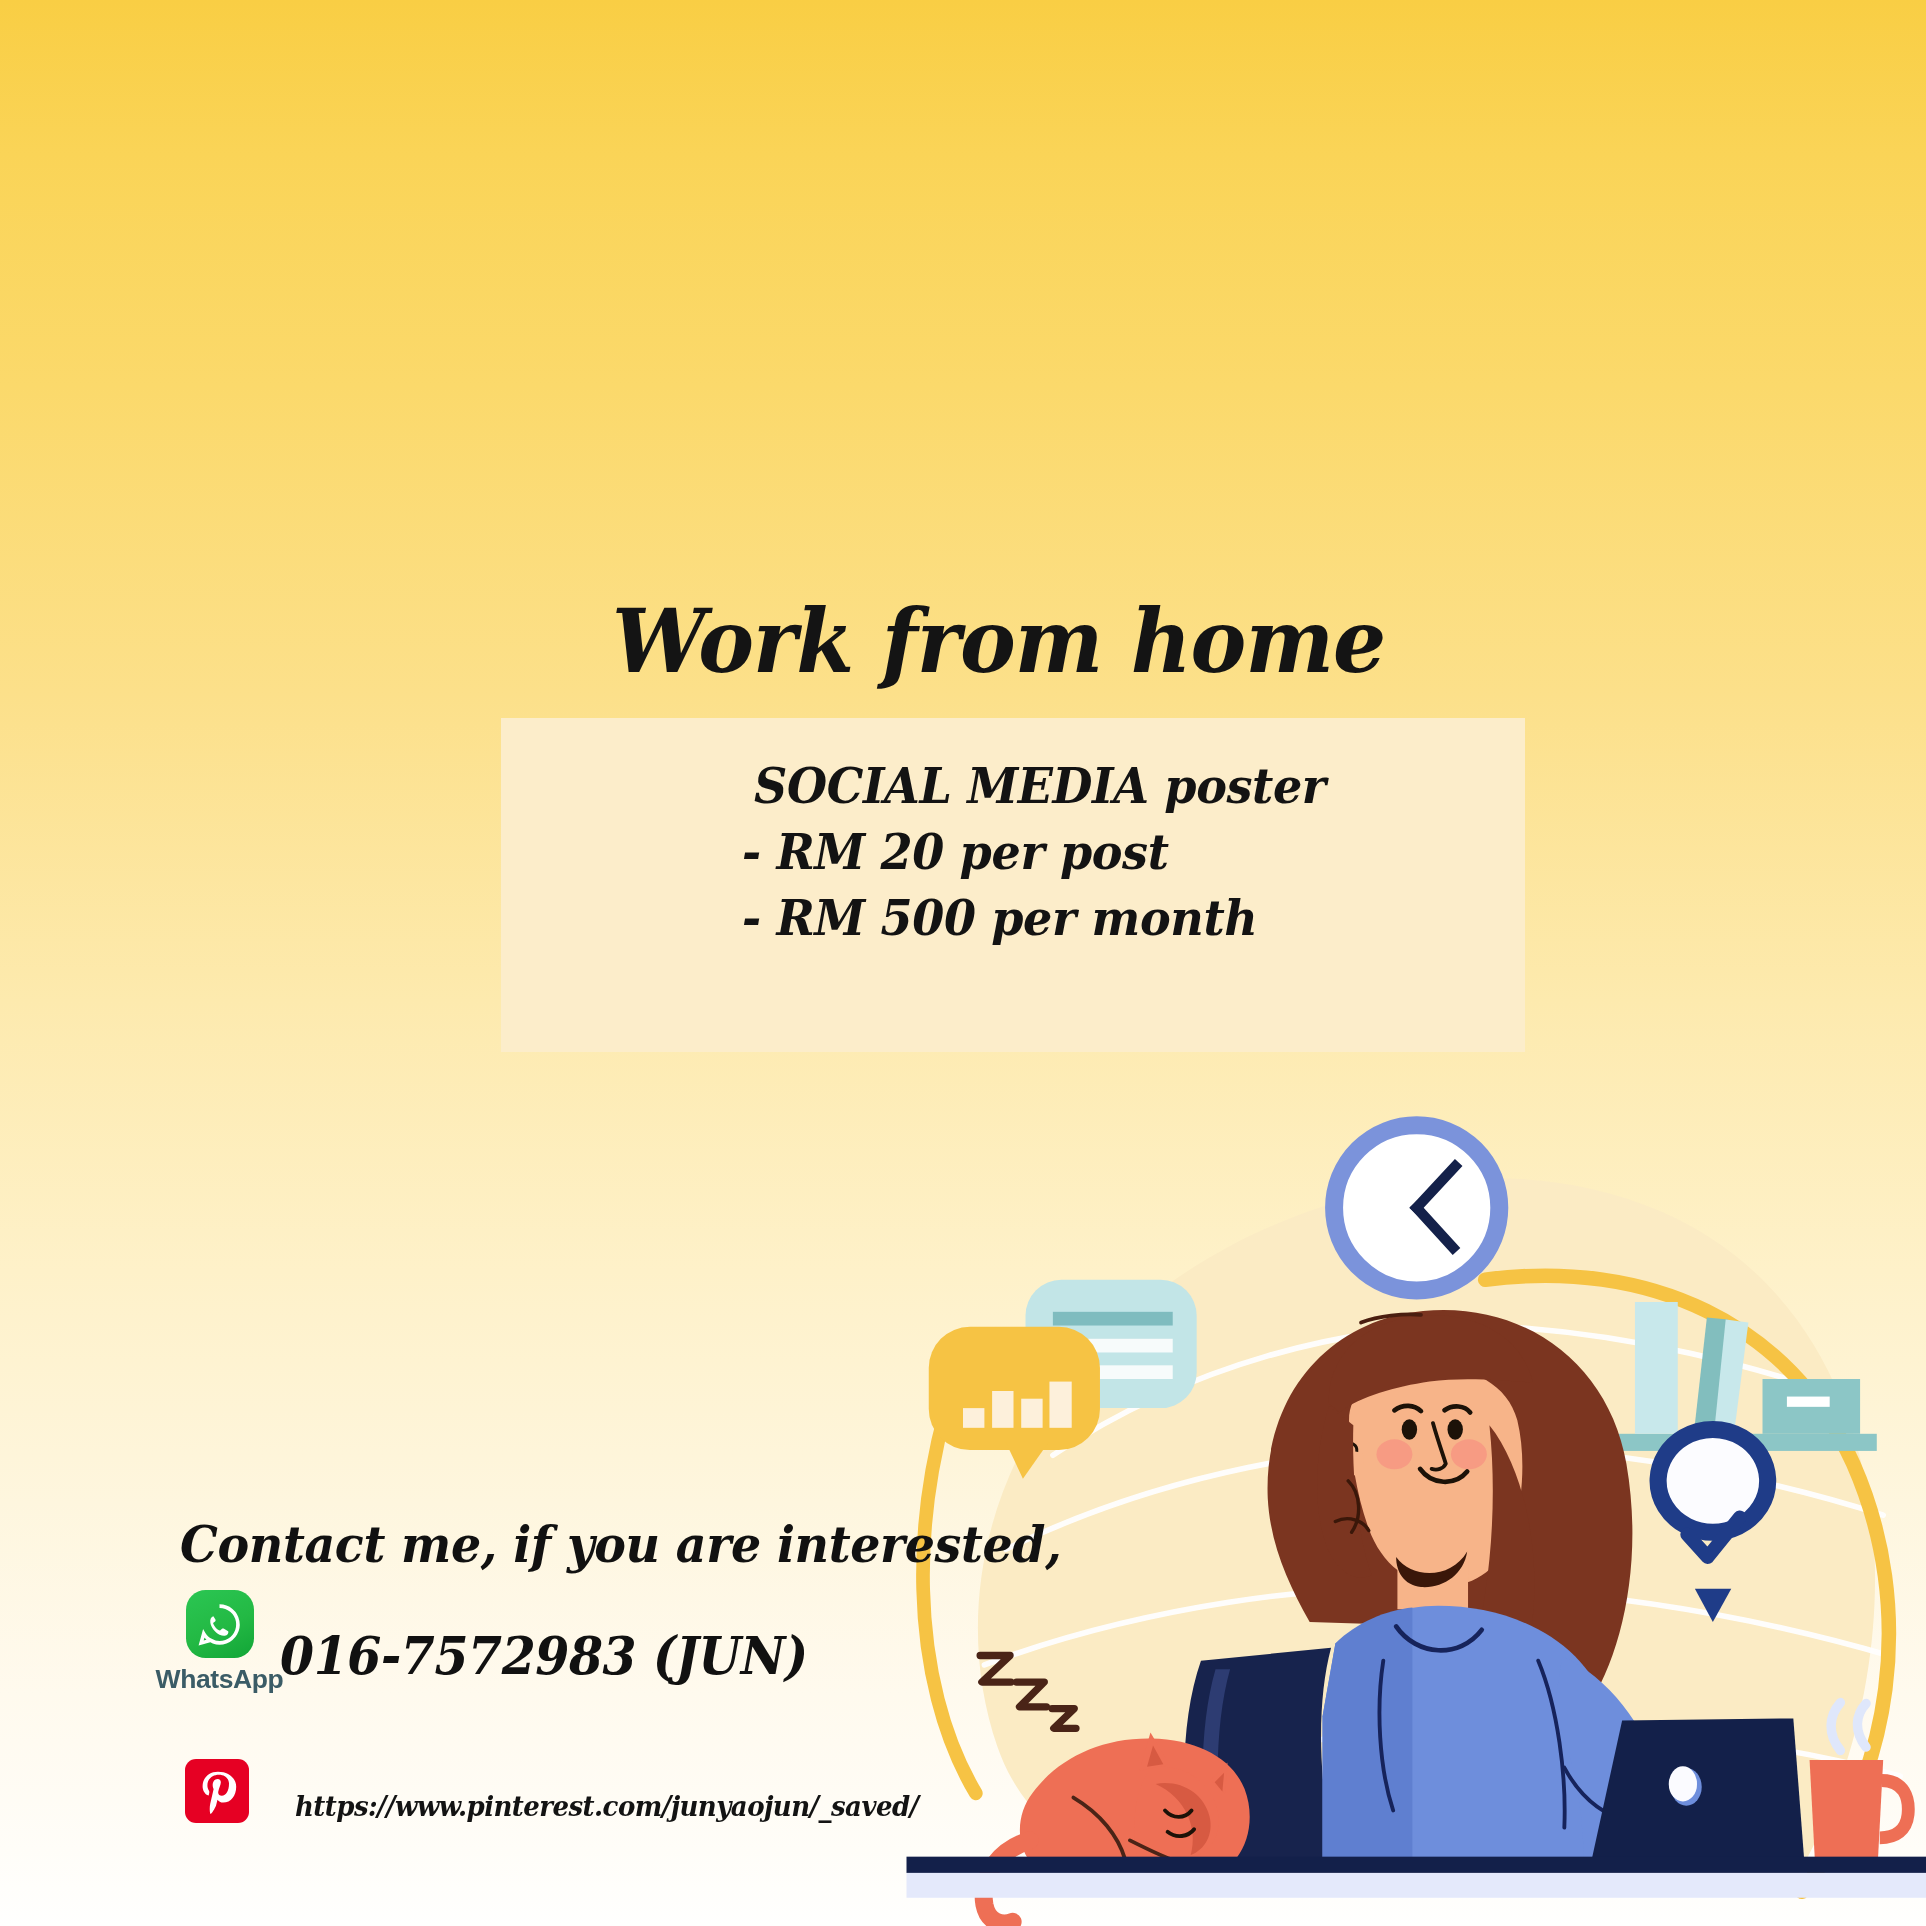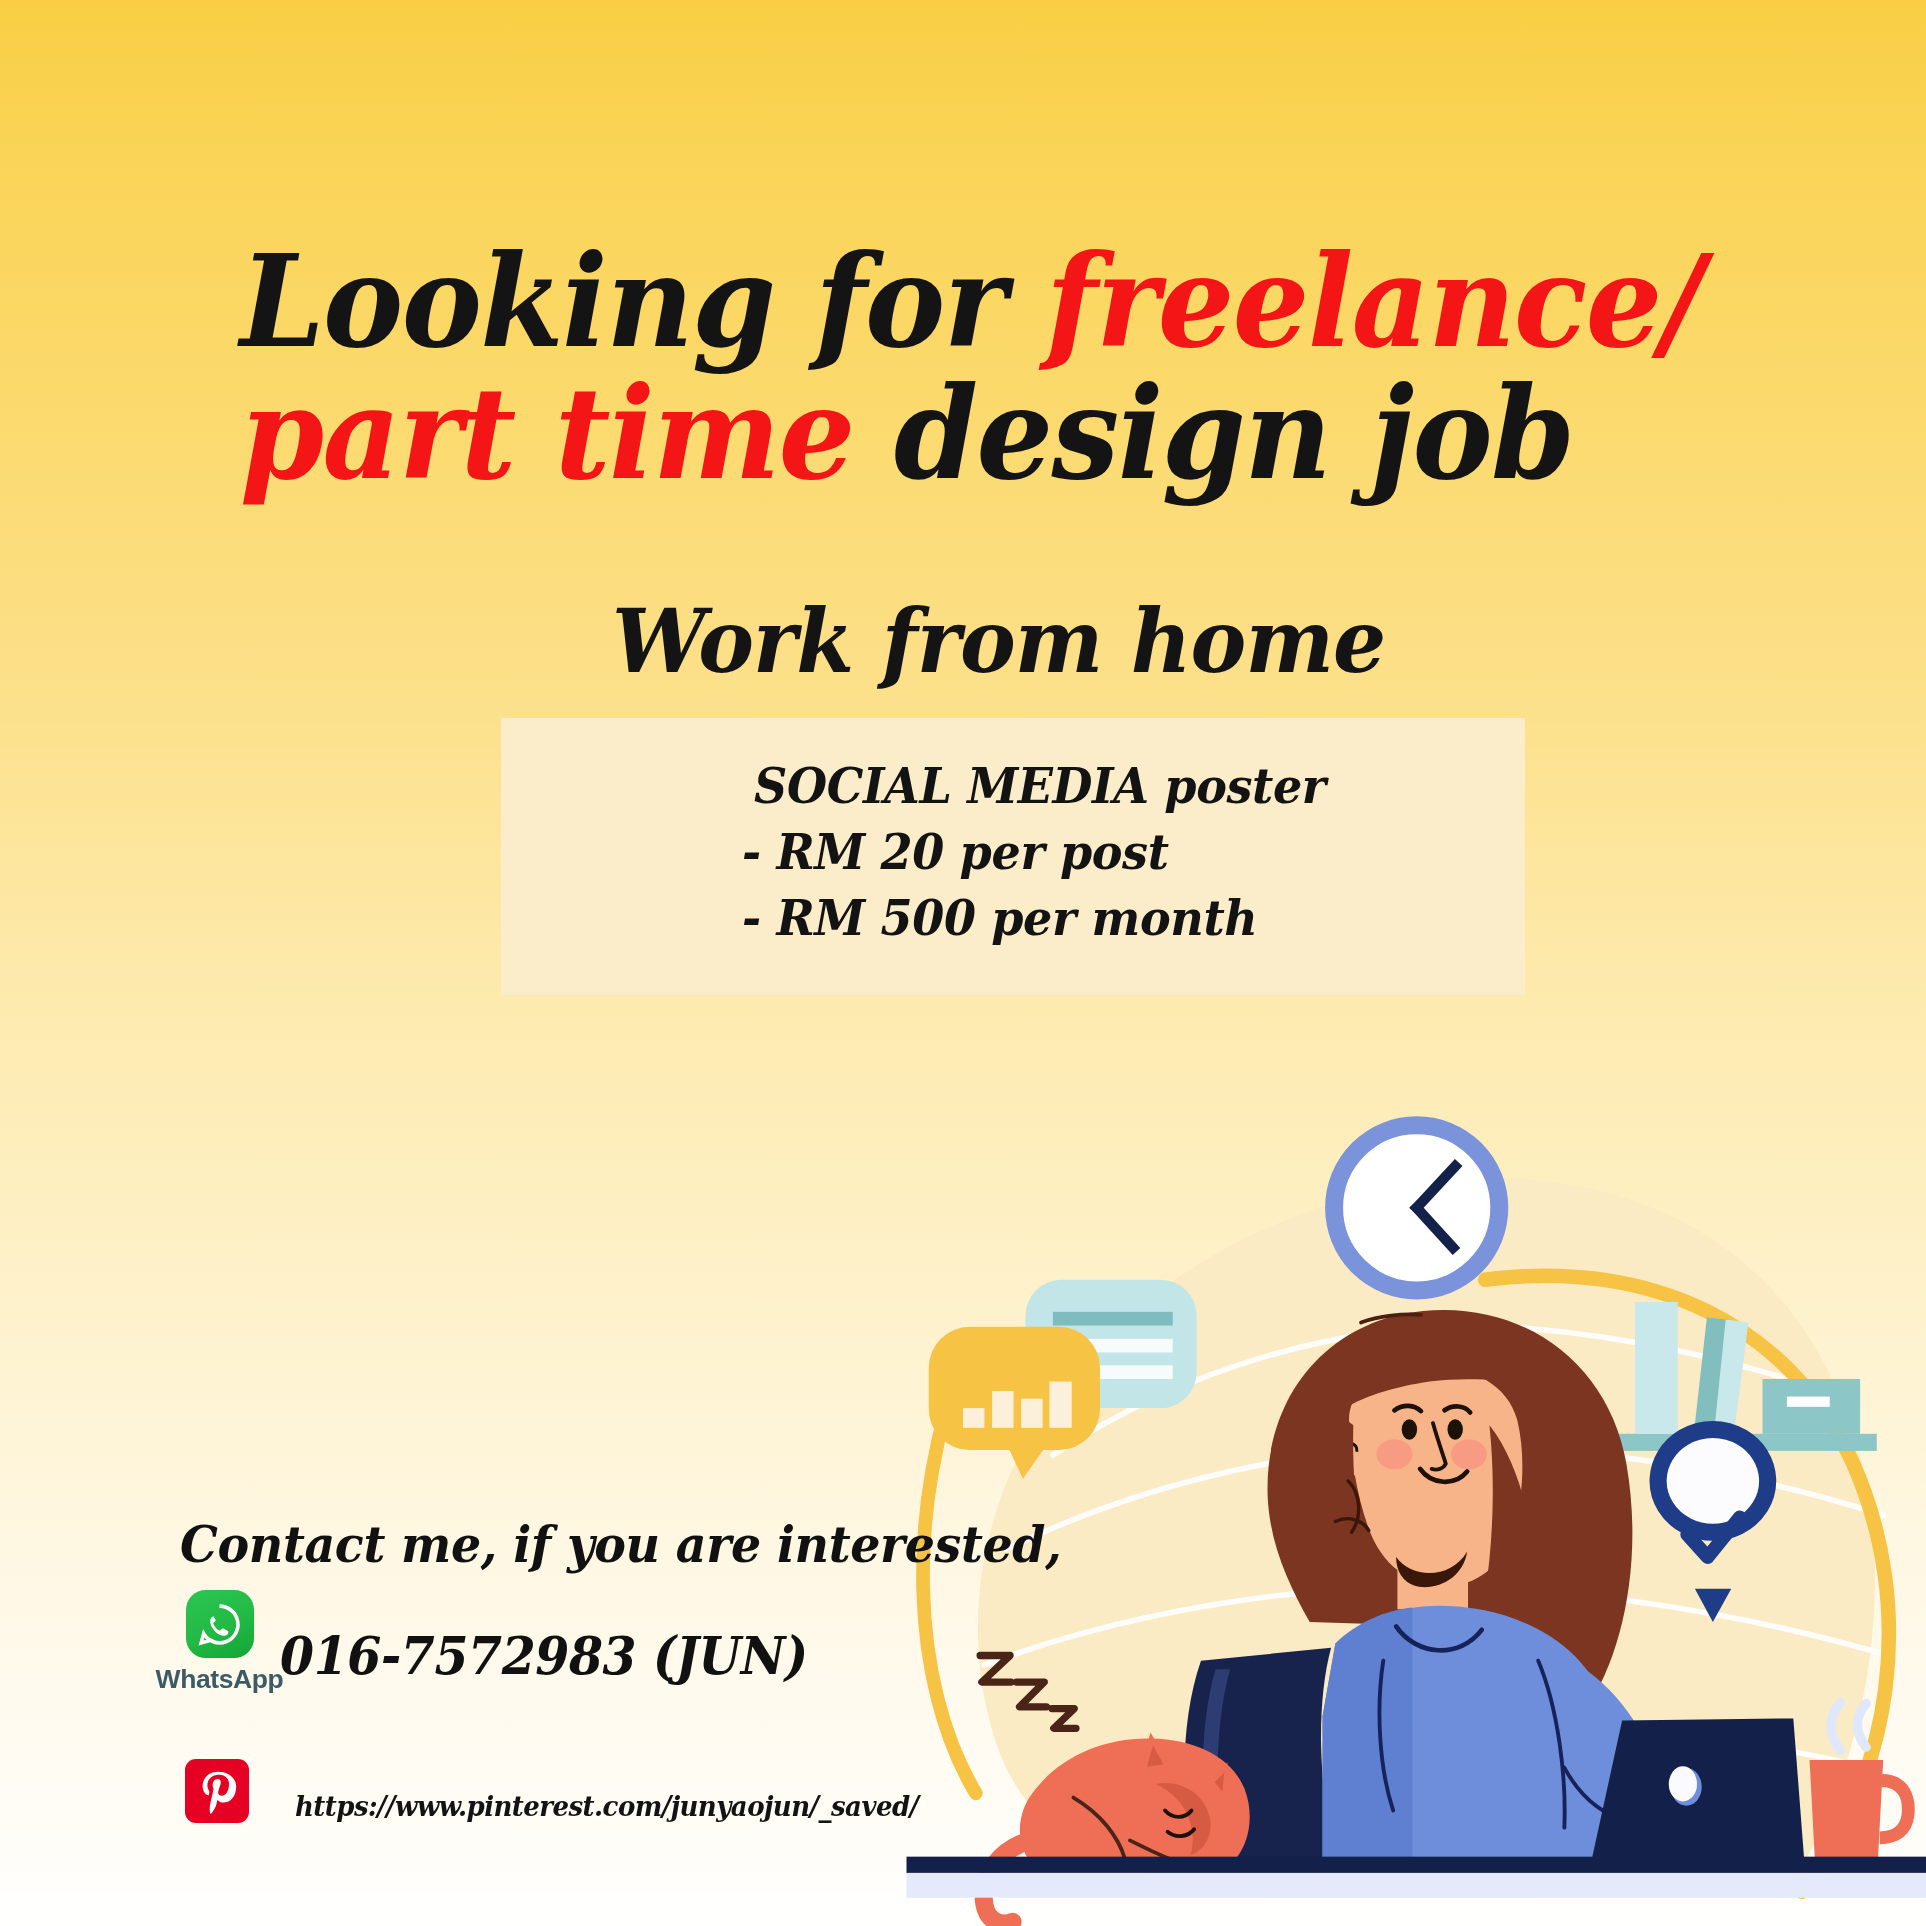--- a/index.html
+++ b/index.html
@@ -74,21 +74,21 @@
     transform-origin: left center;
     z-index: 20;
   }
 
   
   #info-panel {
     position: absolute;
     left: 501px;
     top: 718px;
     width: 1024px;
-    height: 277px;
+    height: 334px;
     background: #FCEDCA;
     z-index: 20;
     box-sizing: border-box;
   }
   .info-inner {
     position: absolute;
     left: 253px;
     top: 35px;
   }
   .info-line {
@@ -338,24 +338,20 @@
       </g>
     </g>
 
     <g>
       <rect x="2118" y="4338" width="2382" height="38" fill="#13204A"></rect>
       <rect x="2118" y="4376" width="2382" height="58" fill="#E4E9FB"></rect>
     </g>
 
   </svg>
 
-  <div class="headline-block">
-    <div class="hl-line"><span>Looking for </span><span class="hl-red">freelance/</span></div>
-    <div class="hl-line l2"><span class="hl-red">part time </span><span>design job</span></div>
-  </div>
 
   <div class="subhead">Work from home</div>
 
   <div id="info-panel">
     <div class="info-inner">
       <div class="info-line">SOCIAL MEDIA poster</div>
       <div class="info-line ind">- RM 20 per post</div>
       <div class="info-line ind">- RM 500 per month</div>
     </div>
   </div>

